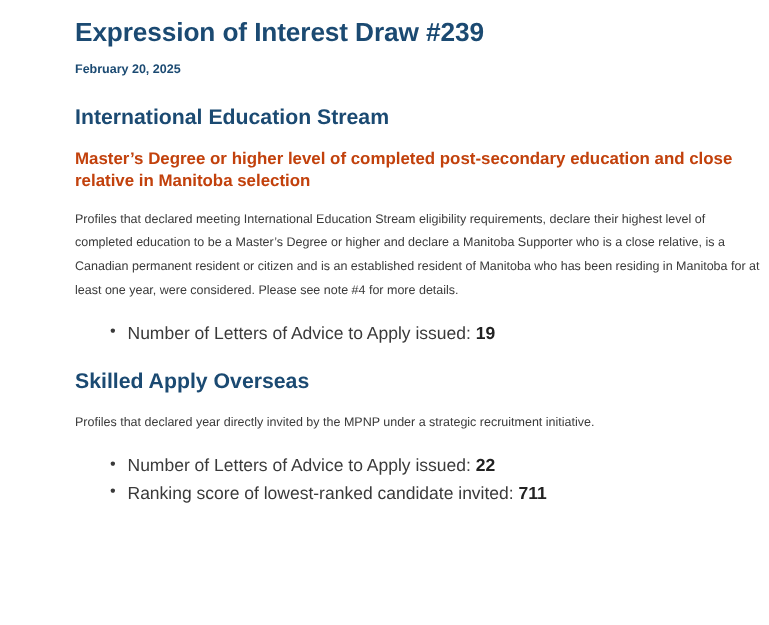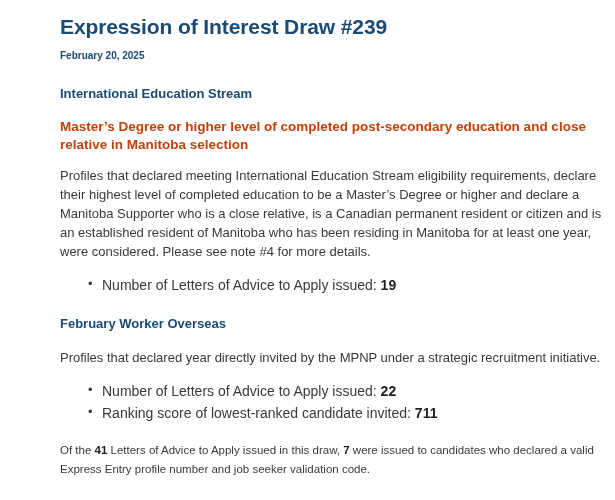--- a/index.html
+++ b/index.html
@@ -28,36 +28,36 @@
     margin: 0 0 10px 0;
     letter-spacing: -0.1px;
   }
   .doc-date {
     font-size: 10px;
     font-weight: bold;
     color: #1b4a72;
     margin: 0 0 22px 0;
   }
   h2.stream-title {
-    font-size: 13px;
+    font-size: 17px;
     line-height: 21px;
     font-weight: bold;
     color: #1b4a72;
     margin: 0 0 14px 0;
   }
   h3.sub-title {
     font-size: 13.5px;
     line-height: 18px;
     font-weight: bold;
     color: #c2410c;
     margin: 0 0 12px 0;
     max-width: 580px;
   }
   p.body-text {
-    font-size: 13px;
+    font-size: 10px;
     line-height: 19px;
     color: #3a3a3a;
     margin: 0 0 14px 0;
     max-width: 582px;
   }
   ul.bullets {
     margin: 0 0 18px 0;
     padding-left: 42px;
     list-style: none;
   }
@@ -105,35 +105,28 @@
     <p class="body-text">Profiles that declared meeting International Education Stream eligibility requirements, declare their highest level of completed education to be a Master’s Degree or higher and declare a Manitoba Supporter who is a close relative, is a Canadian permanent resident or citizen and is an established resident of Manitoba who has been residing in Manitoba for at least one year, were considered. Please see note #4 for more details.</p>
     <ul class="bullets">
       <li>
         <span>Number of Letters of Advice to Apply issued:</span>
         <span class="strong">19</span>
       </li>
     </ul>
   </div>
 
   <div class="section">
-    <h2 class="stream-title">February Worker Overseas</h2>
+    <h2 class="stream-title">Skilled Apply Overseas</h2>
     <p class="body-text">Profiles that declared year directly invited by the MPNP under a strategic recruitment initiative.</p>
     <ul class="bullets">
       <li>
         <span>Number of Letters of Advice to Apply issued:</span>
         <span class="strong">22</span>
       </li>
       <li>
         <span>Ranking score of lowest-ranked candidate invited:</span>
         <span class="strong">711</span>
       </li>
     </ul>
   </div>
 
-  <p class="summary">
-    <span>Of the</span>
-    <span class="strong">41</span>
-    <span>Letters of Advice to Apply issued in this draw,</span>
-    <span class="strong">7</span>
-    <span>were issued to candidates who declared a valid Express Entry profile number and job seeker validation code.</span>
-  </p>
 
 </div>
 
 </body></html>

